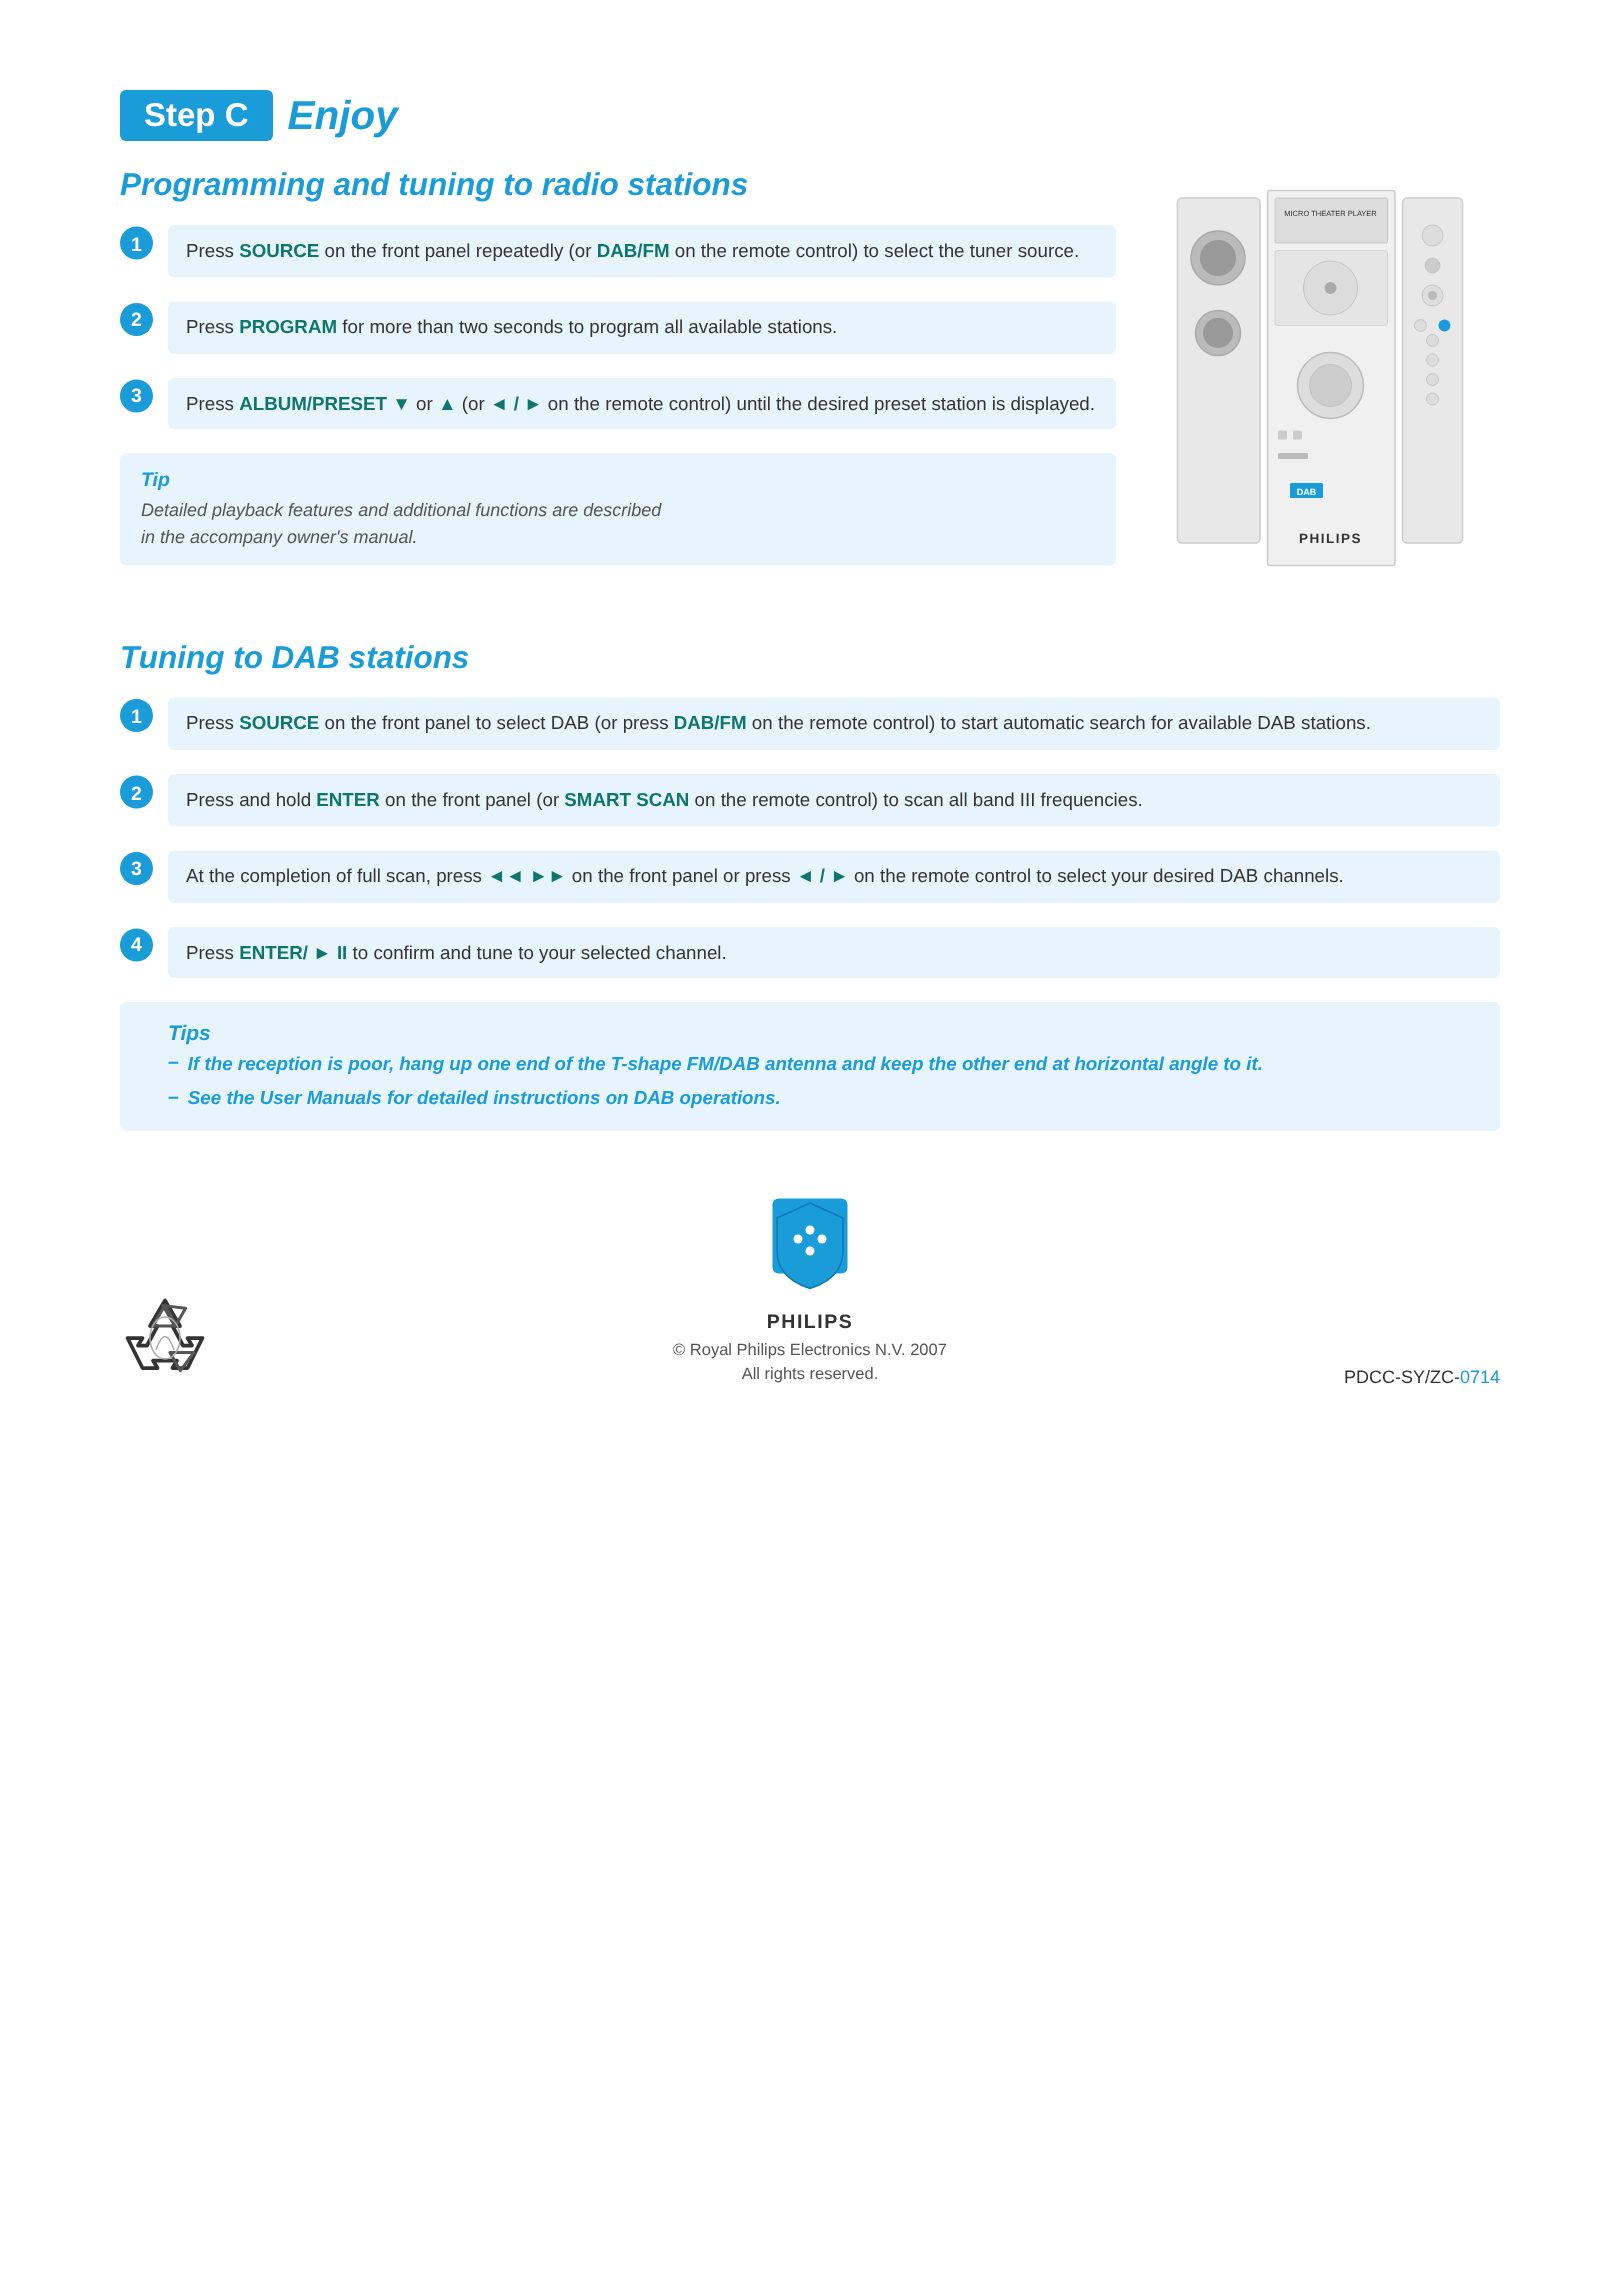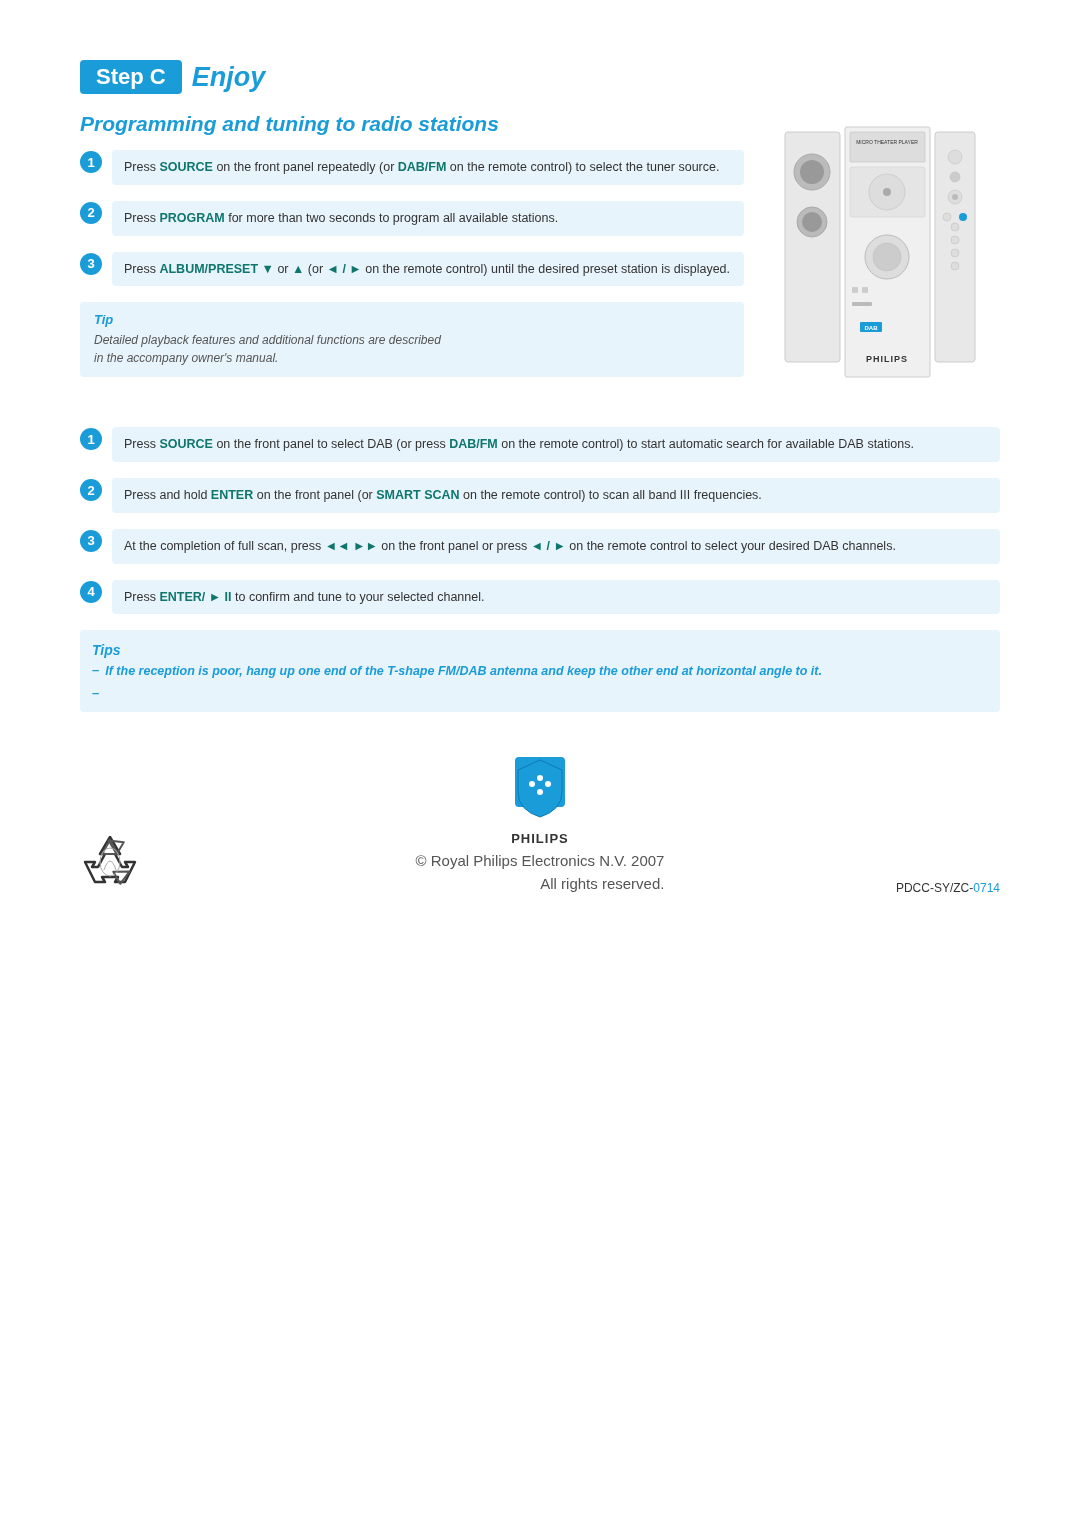--- a/index.html
+++ b/index.html
@@ -119,21 +119,21 @@
     }
     .device-svg {
       width: 200px;
       height: 280px;
     }
 
     
     .tips-bottom {
       background: #e8f4fb;
       border-radius: 4px;
-      padding: 12px 12px;
+      padding: 12px 32px;
       margin-top: 10px;
       margin-bottom: 40px;
     }
     .tips-bottom .tip-title {
       font-size: 14px;
     }
     .tip-line {
       display: flex;
       gap: 6px;
       margin-top: 4px;
@@ -177,24 +177,23 @@
       color: #1a9cd8;
     }
     .philips-logo {
       font-size: 13px;
       font-weight: bold;
       letter-spacing: 1px;
       color: #333;
       margin-bottom: 4px;
     }
     .footer-copyright {
-      font-size: 15px;
+      font-size: 11px;
       color: #555;
       line-height: 1.5;
-      text-align: right;
     }
 
     
     .recycle-icon {
       width: 60px;
       height: 60px;
     }
 
     
     .philips-shield {
@@ -296,20 +295,21 @@
       <circle cx="183" cy="105" r="4" fill="#1a9cd8"></circle>
       <circle cx="175" cy="115" r="4" fill="#ddd" stroke="#bbb" stroke-width="0.5"></circle>
       <circle cx="175" cy="128" r="4" fill="#ddd" stroke="#bbb" stroke-width="0.5"></circle>
       <circle cx="175" cy="141" r="4" fill="#ddd" stroke="#bbb" stroke-width="0.5"></circle>
       <circle cx="175" cy="154" r="4" fill="#ddd" stroke="#bbb" stroke-width="0.5"></circle>
     </svg>
   </div>
 </div>
 
 <div class="dab-section">
+  <div class="section-title">Tuning to DAB stations</div>
 
   <div class="dab-steps">
     <div class="step-item">
       <div class="step-number">1</div>
       <div class="step-text">
         Press <span class="hl">SOURCE</span> on the front panel to select DAB (or press <span class="hl">DAB/FM</span> on the remote control) to start automatic search for available DAB stations.
       </div>
     </div>
 
     <div class="step-item">
@@ -337,20 +337,23 @@
   <div class="tips-bottom">
     <div class="tip-title">Tips</div>
     <div class="tip-line">
       <span class="tip-dash">–</span>
       <span class="tip-line-text">
         <span style="font-style:italic;color:#1a9cd8;font-weight:bold;">If the reception is poor, hang up one end of the T-shape FM/DAB antenna and keep the other end at horizontal angle to it.</span>
       </span>
     </div>
     <div class="tip-line">
       <span class="tip-dash">–</span>
+      <span class="tip-line-text">
+        <span style="font-style:italic;color:#1a9cd8;font-weight:bold;">See the User Manuals for detailed instructions on DAB operations.</span>
+      </span>
     </div>
   </div>
 </div>
 
 <div class="footer">
 
   <div class="footer-logo-left">
     <svg class="recycle-icon" viewBox="0 0 60 60" xmlns="http://www.w3.org/2000/svg">
       <path d="M30 5 L20 22 L25 22 L18 35 L12 35 L15 30 L5 30 L15 50 L25 50 L22 45 L38 45 L35 50 L45 50 L55 30 L45 30 L48 35 L42 35 L35 22 L40 22 Z" fill="none" stroke="#333" stroke-width="2.5" stroke-linejoin="round"></path>
 

